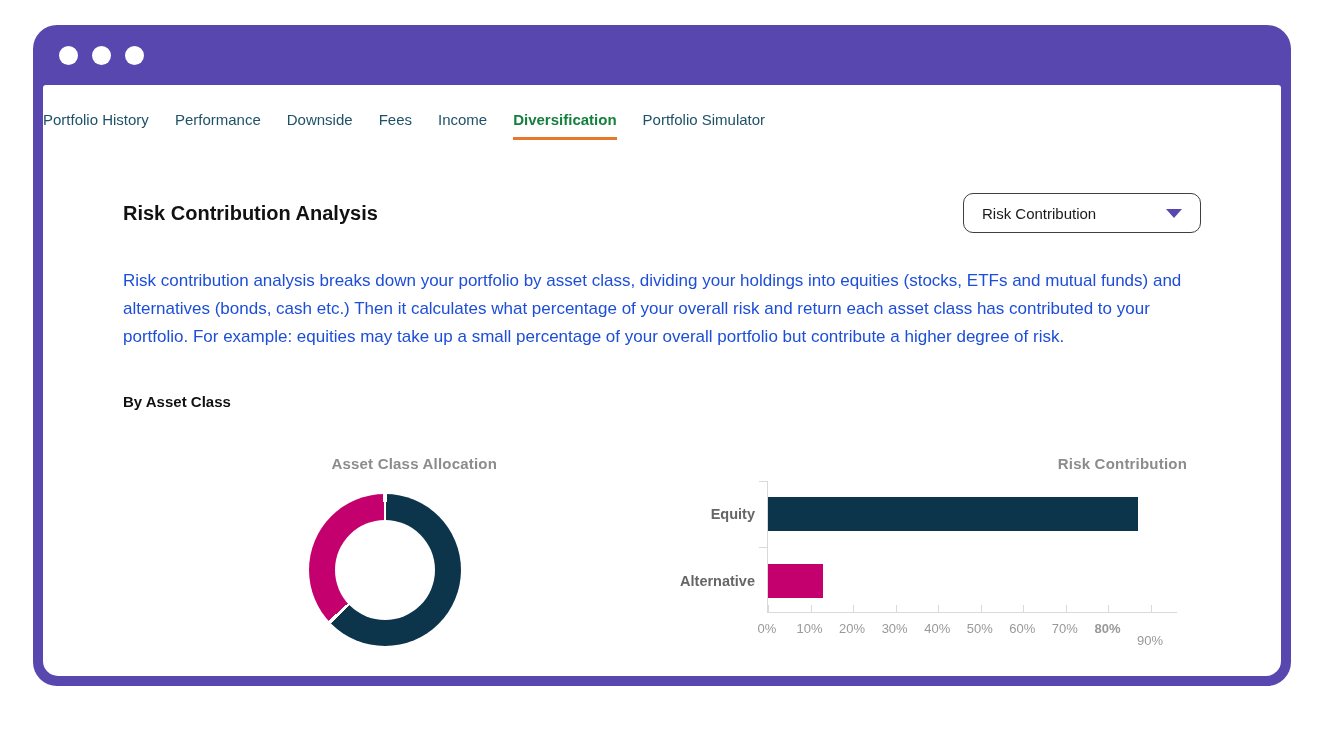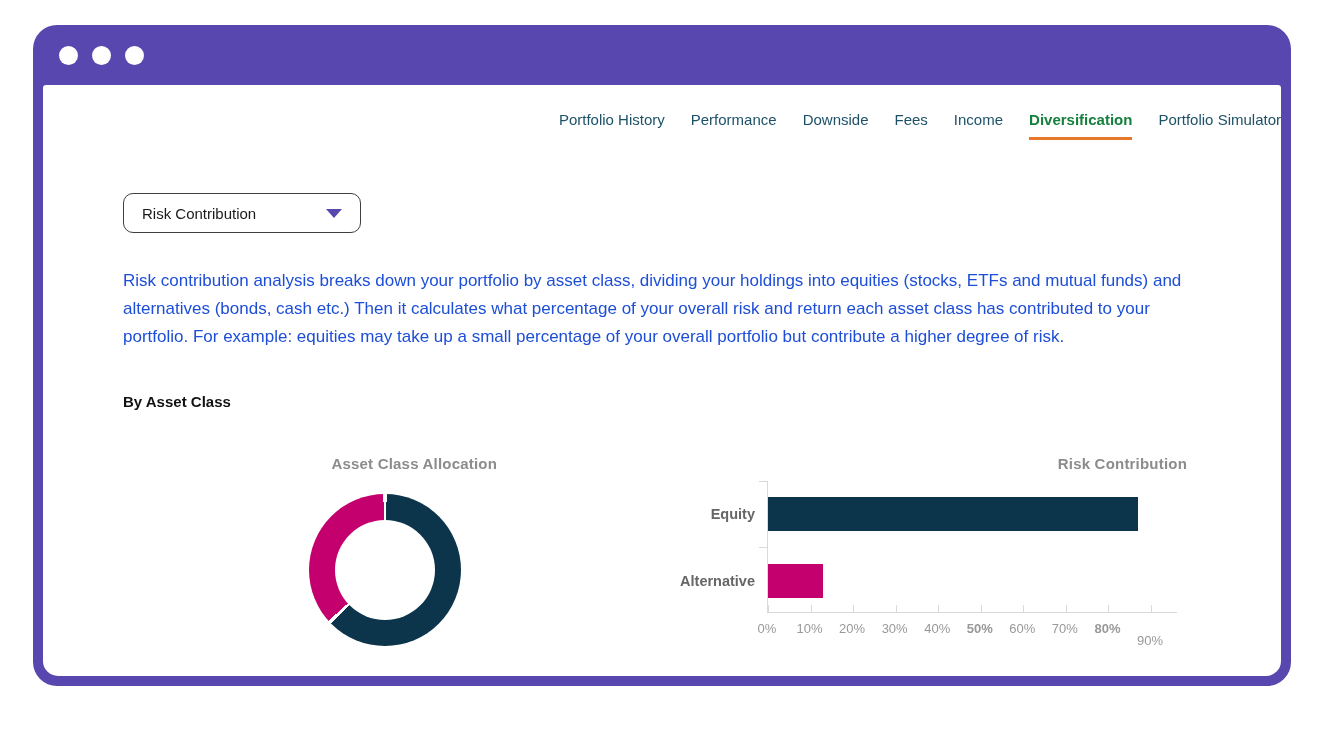--- a/index.html
+++ b/index.html
@@ -25,21 +25,21 @@
     height:60px;display:flex;align-items:center;gap:14px;padding-left:26px;
   }
   .dot{width:19px;height:19px;border-radius:50%;background:#ffffff;}
   .content{
     position:absolute;left:10px;top:60px;width:1238px;height:591px;
     background:#ffffff;border-radius:3px 3px 15px 15px;overflow:hidden;
   }
   
   .tabs{
     position:absolute;top:26px;left:0;right:0;
-    display:flex;justify-content:flex-end;gap:26px;
+    display:flex;justify-content:flex-start;gap:26px;
   }
   .tab{
     font-size:15px;color:var(--tabtext);padding-bottom:9px;cursor:pointer;
     border-bottom:3px solid transparent;white-space:nowrap;
   }
   .tab.active{
     color:#15803d;font-weight:bold;border-bottom-color:var(--accent);
   }
   
   .heading-row{
@@ -109,20 +109,21 @@
         <div class="tab">Portfolio History</div>
         <div class="tab">Performance</div>
         <div class="tab">Downside</div>
         <div class="tab">Fees</div>
         <div class="tab">Income</div>
         <div class="tab active">Diversification</div>
         <div class="tab">Portfolio Simulator</div>
       </nav>
 
     <div class="heading-row">
+      <h1 class="page-title">Risk Contribution Analysis</h1>
       <div class="dropdown">
         <span>Risk Contribution</span>
         <span class="caret"></span>
       </div>
     </div>
 
     <p class="desc">Risk contribution analysis breaks down your portfolio by asset class, dividing your holdings into equities (stocks, ETFs and mutual funds) and alternatives (bonds, cash etc.) Then it calculates what percentage of your overall risk and return each asset class has contributed to your portfolio. For example: equities may take up a small percentage of your overall portfolio but contribute a higher degree of risk.</p>
 
     <div class="subheading">By Asset Class</div>
 
@@ -149,21 +150,21 @@
           </div>
       <div class="cat-label" style="top: 49px;">Equity</div>
           <div class="cat-label" style="top: 116px;">Alternative</div>
           <div class="ytick" style="top: 26px;"></div>
           <div class="ytick" style="top: 92px;"></div>
           <div class="xtick-label" style="left: 78px;">0%</div>
           <div class="xtick-label" style="left: 120.556px;">10%</div>
           <div class="xtick-label" style="left: 163.111px;">20%</div>
           <div class="xtick-label" style="left: 205.667px;">30%</div>
           <div class="xtick-label" style="left: 248.222px;">40%</div>
-          <div class="xtick-label" style="left: 290.778px; font-weight: bold;">50%</div>
+          <div class="xtick-label" style="left: 290.778px;">50%</div>
           <div class="xtick-label" style="left: 333.333px;">60%</div>
           <div class="xtick-label" style="left: 375.889px;">70%</div>
           <div class="xtick-label" style="left: 418.444px; font-weight: bold;">80%</div>
           <div class="xtick-label" style="left: 461px; margin-top: 12px;">90%</div>
         </div>
     </div>
 
   </div>
 </div>
 

